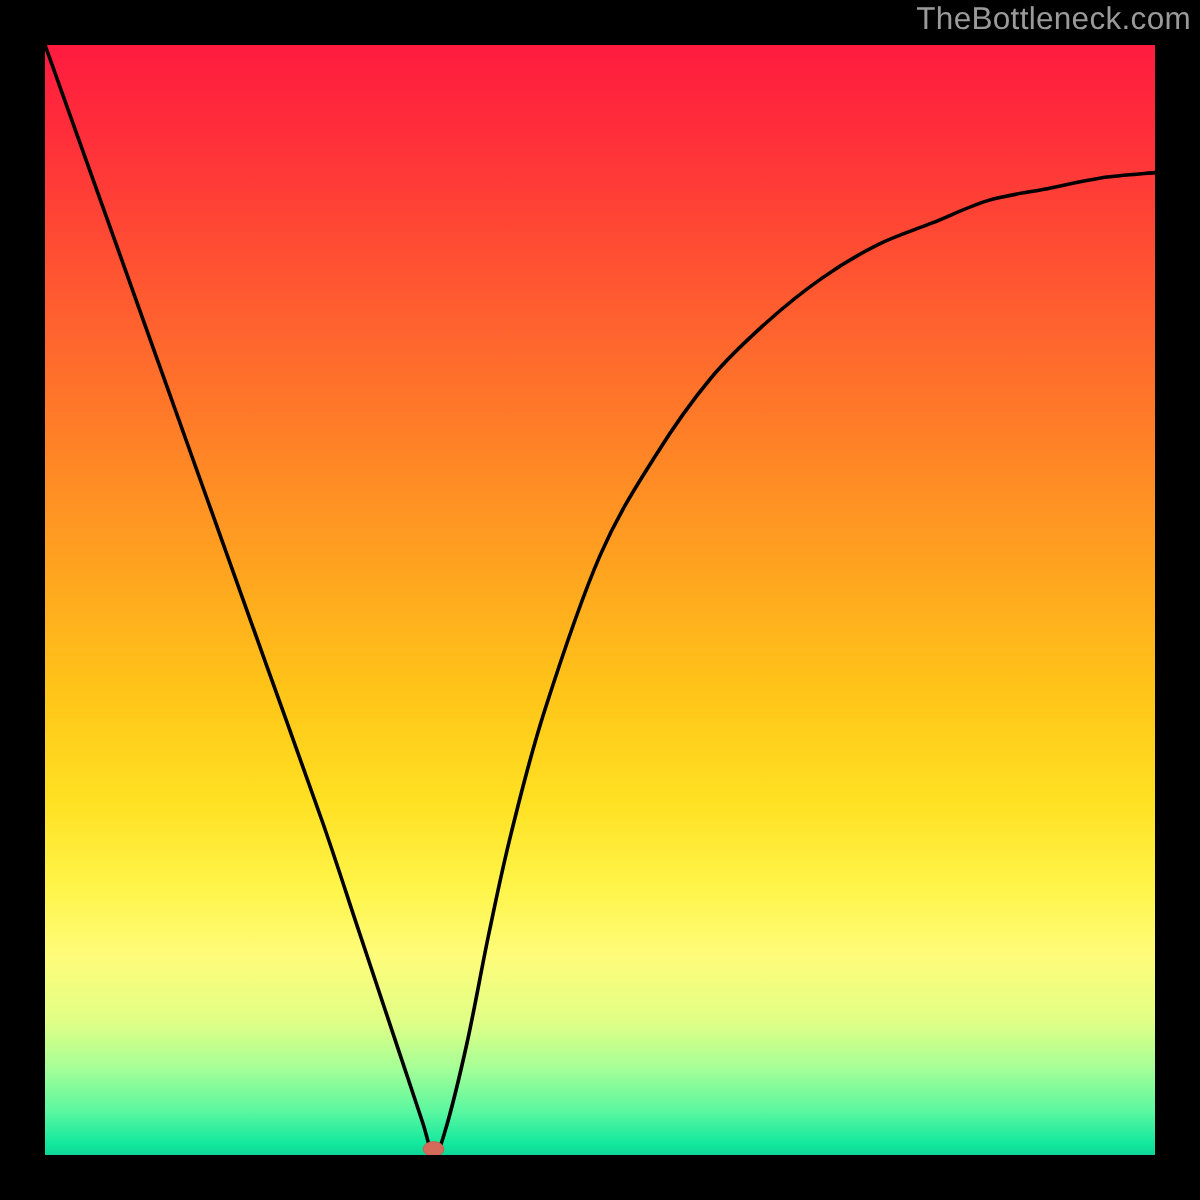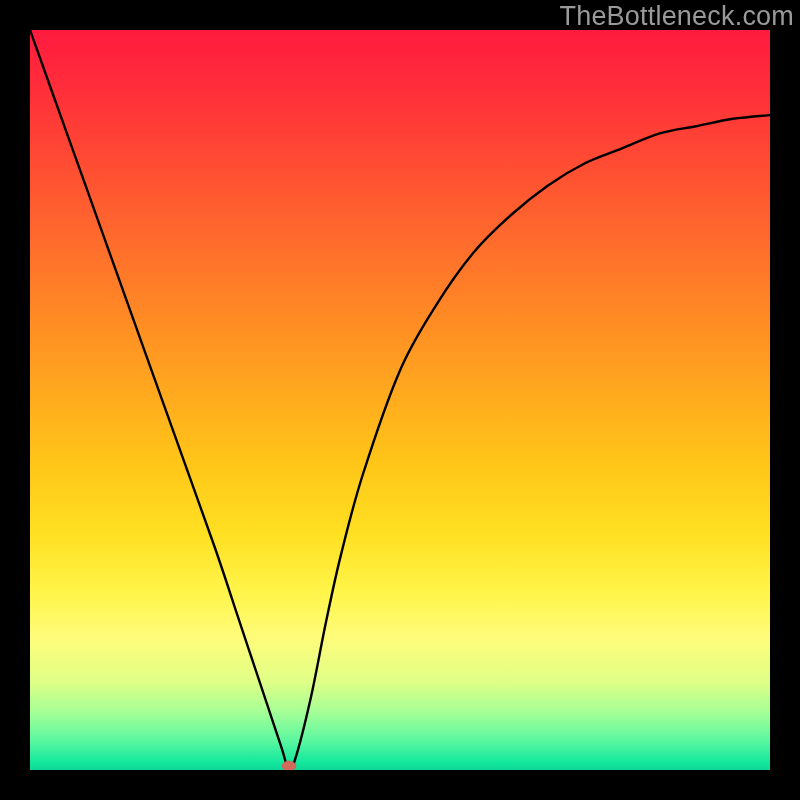--- a/index.html
+++ b/index.html
@@ -63,21 +63,21 @@
   .min-marker {
     fill: #d46a5a;
     stroke: #c55a4a;
     stroke-width: 0.5;
   }
   .watermark {
     position: absolute;
     top: 1px;
     right: 6px;
     color: #9a9a9a;
-    font-size: 27px;
+    font-size: 21px;
     font-weight: 500;
     letter-spacing: 0.2px;
     user-select: none;
   }
 </style>
 </head>
 <body>
 
 <div class="outer">
 

